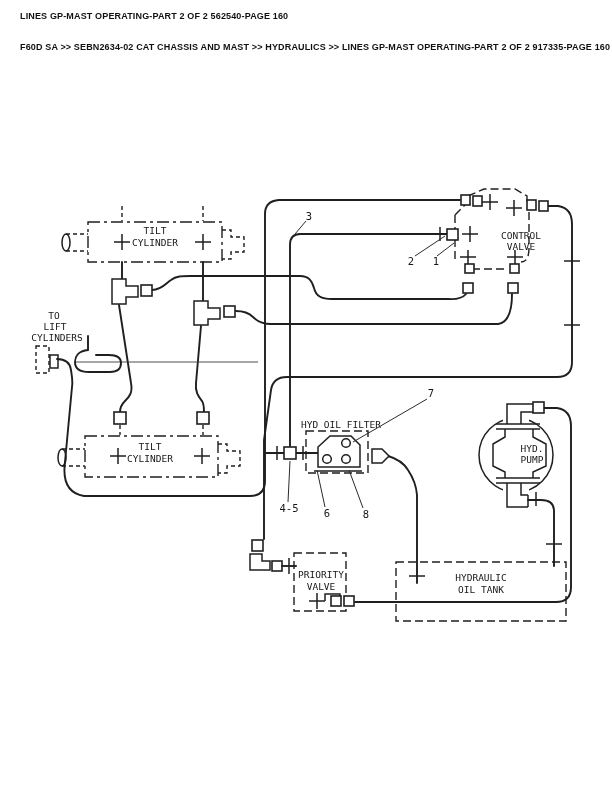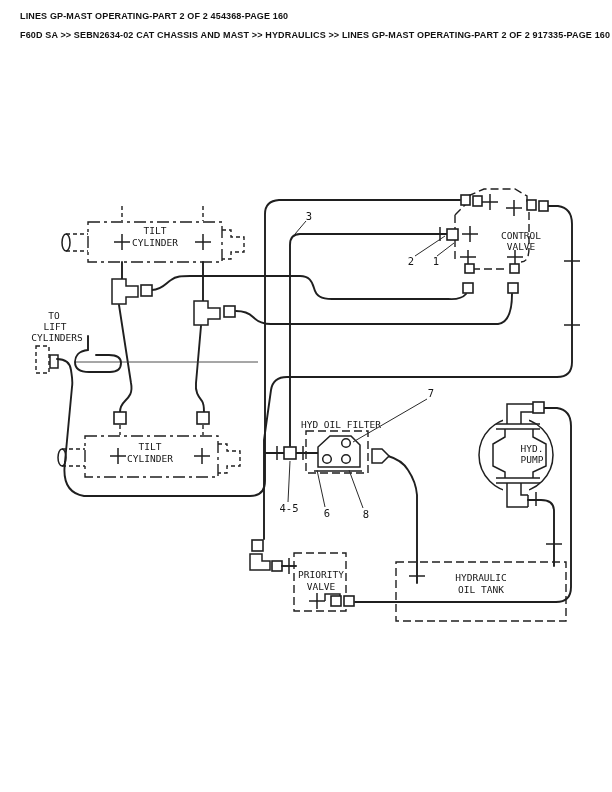--- a/index.html
+++ b/index.html
@@ -1,39 +1,39 @@
 <!DOCTYPE html>
 <html><head>
 <meta charset="utf-8">
 <style>
   html,body{margin:0;padding:0;background:#fff;}
   body{width:612px;height:792px;position:relative;overflow:hidden;
        font-family:"Liberation Sans",sans-serif;color:#1f1f1f;}
   .hdr{position:absolute;left:20px;font-weight:bold;font-size:9px;
        letter-spacing:.15px;white-space:nowrap;color:#111;}
   #title{top:11px;}
-  #crumb{top:30px;text-align:center;}
+  #crumb{top:42px;text-align:center;}
   svg{position:absolute;left:0;top:0;}
   svg text{font-family:"DejaVu Sans Mono",monospace;font-size:9.5px;fill:#161616;}
   svg text.callout{font-size:10.5px;}
   .hose{fill:none;stroke:#1f1f1f;stroke-width:1.9;stroke-linecap:round;}
   .comp{fill:none;stroke:#1f1f1f;stroke-width:1.5;}
   .compw{fill:#fff;stroke:#1f1f1f;stroke-width:1.5;}
   .dash{fill:none;stroke:#1f1f1f;stroke-width:1.4;stroke-dasharray:8 4;}
   .dashdot{fill:none;stroke:#1f1f1f;stroke-width:1.4;stroke-dasharray:12 4 3 4;}
   .shortdash{fill:none;stroke:#1f1f1f;stroke-width:1.4;stroke-dasharray:4 3;}
   .thin{fill:none;stroke:#3a3a3a;stroke-width:0.9;}
   .tick{fill:none;stroke:#1f1f1f;stroke-width:1.5;}
   .sq{fill:#fff;stroke:#1f1f1f;stroke-width:1.6;}
   .leader{fill:none;stroke:#2a2a2a;stroke-width:1;}
 </style>
 </head>
 <body>
 
-<div id="title" class="hdr">LINES GP-MAST OPERATING-PART 2 OF 2 454368-PAGE 160</div>
+<div id="title" class="hdr">LINES GP-MAST OPERATING-PART 2 OF 2 562540-PAGE 160</div>
 <div id="crumb" class="hdr">F60D SA &gt;&gt; SEBN2634-02 CAT CHASSIS AND MAST &gt;&gt; HYDRAULICS &gt;&gt; LINES GP-MAST OPERATING-PART 2 OF 2 917335-PAGE 160</div>
 
 <svg width="612" height="792" viewBox="0 0 612 792">
 
   <g>
 
     <path class="hose" d="M57,359 C65,359 70,363 71,370 C72,377 73,381 72,387 L65,462 Q61,492 84,496 H250 Q265,496 265,481 V214 Q265,201 279,200 H460"></path>
 
     <path class="hose" d="M447,234 H300 Q290,234 290,245 V446"></path>
 

